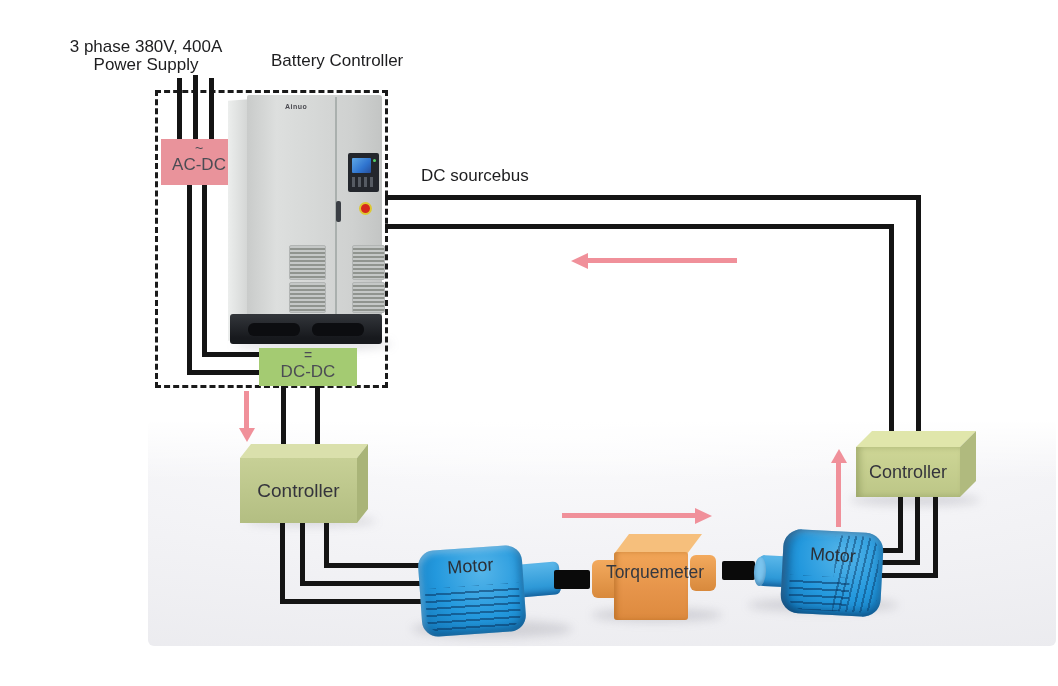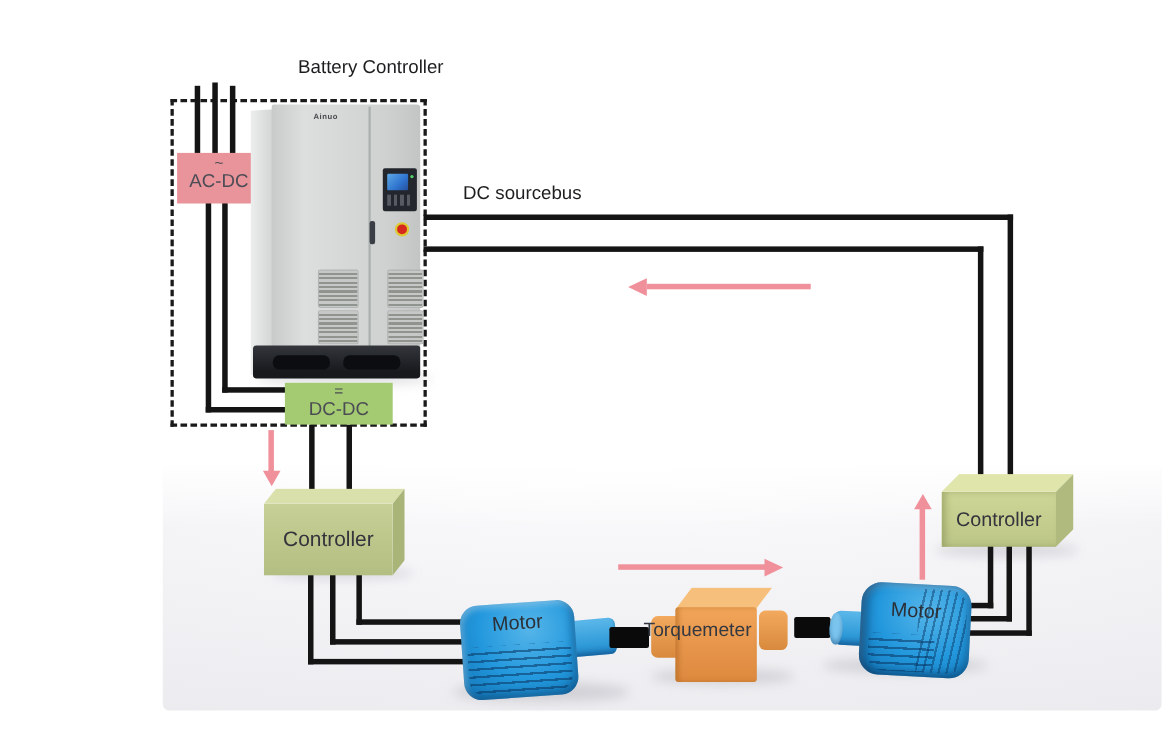--- a/index.html
+++ b/index.html
@@ -61,21 +61,21 @@
           border-radius:0 16px 16px 0;}
   .motor-label{position:absolute;font-size:18px;color:#2b2f36;z-index:5;}
   .shaft{position:absolute;border-radius:6px;background:linear-gradient(180deg,#5cb8ea 0%,#2f9ad8 70%,#1f7fc0 100%);
          box-shadow:inset 0 -3px 4px rgba(10,60,110,.4);}
   .coupling{background:#0a0a0a;border-radius:2px;z-index:3;}
 
   .tq-front{position:absolute;background:linear-gradient(180deg,#f2a658 0%,#e6944a 55%,#dd8a3e 100%);
             border-radius:3px;box-shadow:inset 3px 0 5px rgba(160,90,20,.45);}
   .tq-top{position:absolute;background:#f6bf7c;}
   .tq-boss{position:absolute;border-radius:6px;background:linear-gradient(180deg,#f3aa5e,#d8893c);}
-  .tq-label{position:absolute;font-size:17.5px;color:#343840;z-index:5;text-align:left;}
+  .tq-label{position:absolute;font-size:17.5px;color:#343840;z-index:5;text-align:center;}
 
   
   .cabinet{left:228px;top:95px;width:156px;height:252px;z-index:3;}
   .cab-side{position:absolute;left:0;top:5px;width:21px;height:240px;transform:skewY(-4deg);
             background:linear-gradient(90deg,#eceeed 0%,#d2d4d3 100%);}
   .cab-front{position:absolute;left:19px;top:0;width:135px;height:222px;border-radius:2px 3px 0 0;
              background:linear-gradient(90deg,#c9cbca 0%,#dddfde 22%,#d6d8d7 50%,#cfd1d0 78%,#c3c5c4 100%);}
   .cab-seam{position:absolute;left:88px;top:2px;width:2px;height:218px;background:#aab0ae;}
   .cab-brand{position:absolute;left:38px;top:8px;font-size:7px;letter-spacing:.5px;color:#4a4a50;font-weight:bold;}
   .cab-panel{position:absolute;left:101px;top:58px;width:31px;height:39px;background:#23262c;border-radius:2px;}
@@ -103,20 +103,24 @@
 
   <div class="abs shadow" style="left:412px;top:620px;width:160px;height:18px;"></div>
   <div class="abs shadow" style="left:592px;top:608px;width:130px;height:14px;"></div>
   <div class="abs shadow" style="left:748px;top:598px;width:150px;height:14px;"></div>
   <div class="abs shadow" style="left:850px;top:494px;width:130px;height:12px;"></div>
   <div class="abs shadow" style="left:246px;top:516px;width:130px;height:10px;"></div>
   <div class="abs shadow" style="left:234px;top:338px;width:158px;height:12px;"></div>
 
   <div class="abs dashed-box"></div>
 
+  <div class="abs t lbl-power">
+    <span>3 phase 380V, 400A</span><br>
+    <span>Power Supply</span>
+  </div>
   <div class="abs t lbl-batt">Battery Controller</div>
   <div class="abs t lbl-bus">DC sourcebus</div>
 
   <div class="abs wire" style="left:177px;top:78px;width:5px;height:63px;"></div>
   <div class="abs wire" style="left:193px;top:75px;width:5px;height:66px;"></div>
   <div class="abs wire" style="left:209px;top:78px;width:5px;height:63px;"></div>
 
   <div class="abs wire" style="left:202px;top:184px;width:5px;height:173px;"></div>
   <div class="abs wire" style="left:202px;top:352px;width:59px;height:5px;"></div>
   <div class="abs wire" style="left:187px;top:184px;width:5px;height:191px;"></div>

